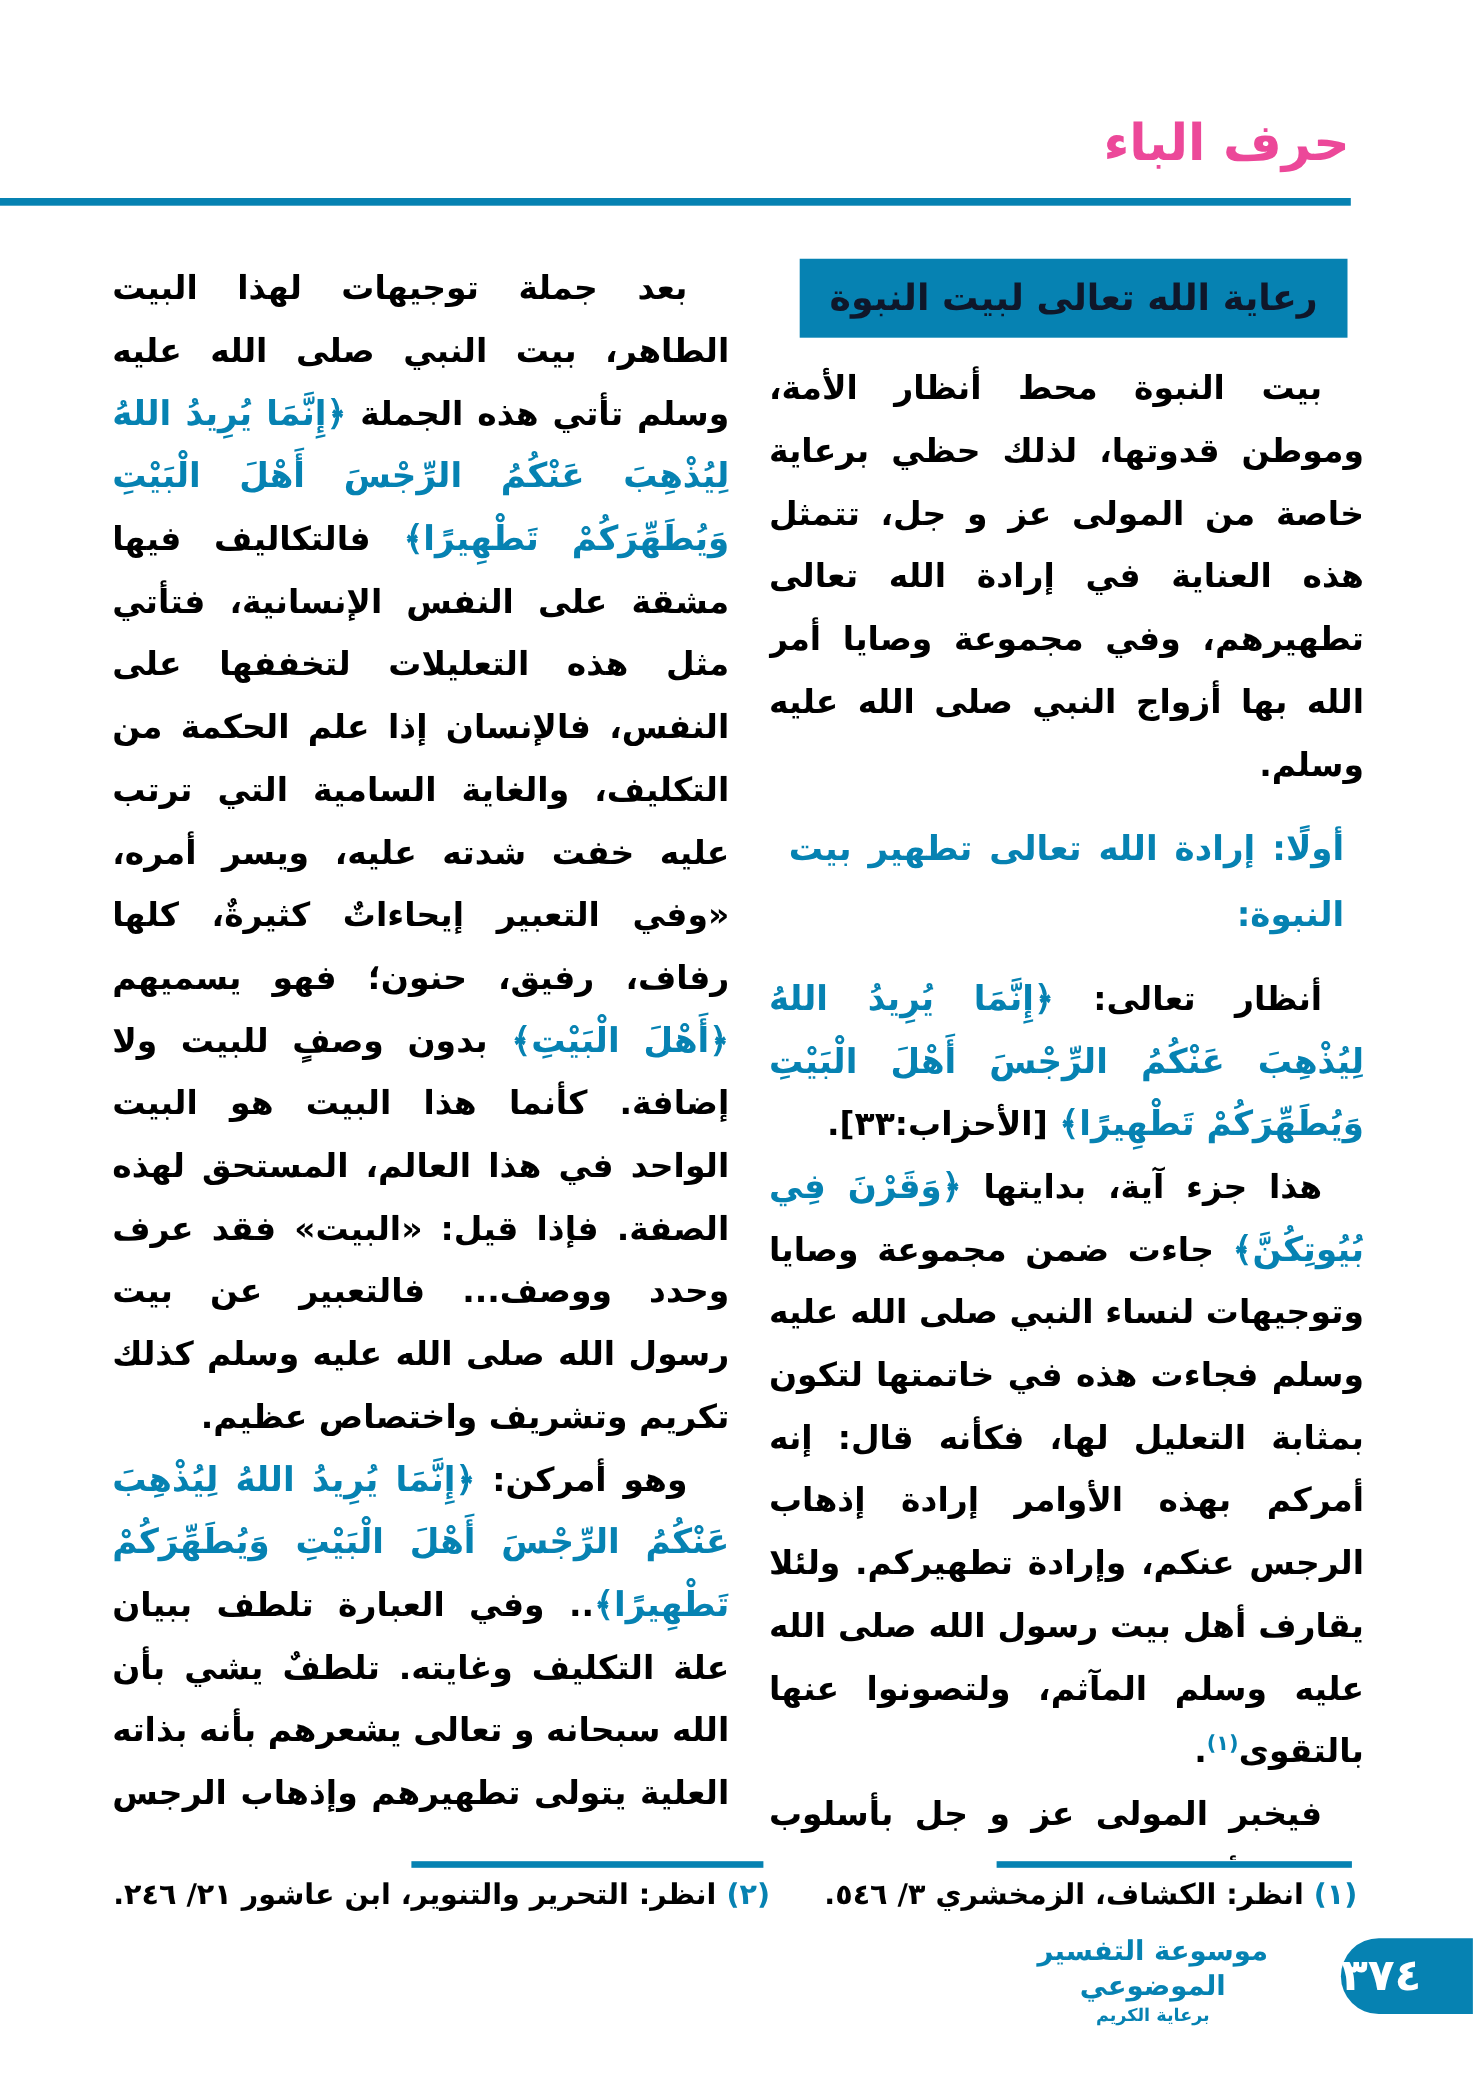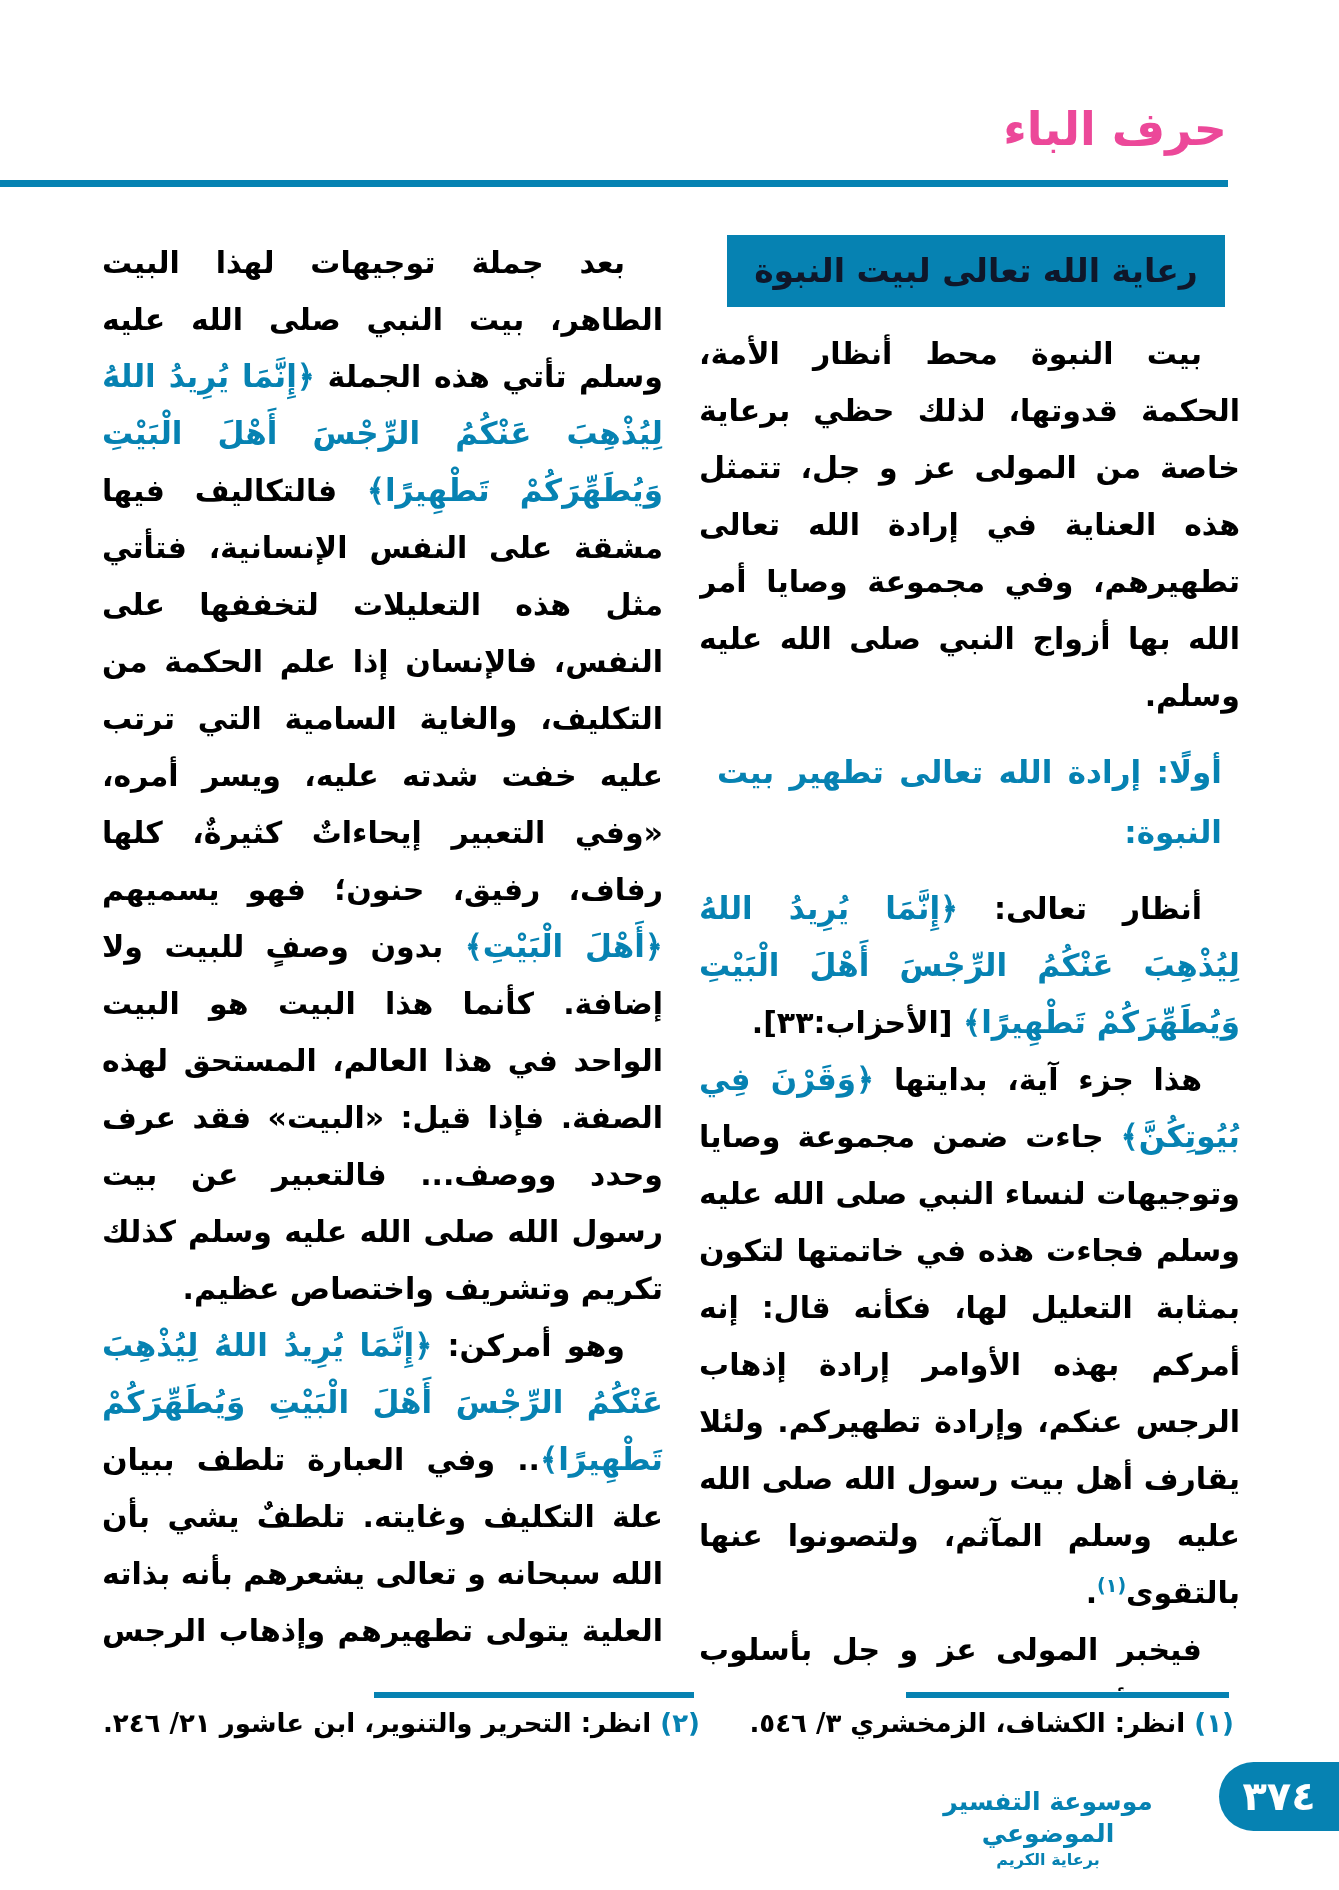--- a/index.html
+++ b/index.html
@@ -34,46 +34,46 @@
   .fnsep-right{top:1692px; left:906px; width:323px;}
   .fnsep-left{top:1692px; left:374px; width:320px;}
 
   .footnote{position:absolute; font-size:26px; font-weight:bold; white-space:nowrap;}
   .footnote-right{top:1708px; left:804px; width:430px; text-align:right;}
   .footnote-left{top:1708px; left:213px; width:487px; text-align:right;}
   .footnote .marker{color:#0682B2;}
 
   .logo{
     position:absolute; top:1758px; left:928px; width:240px; text-align:center;
-    color:#0682B2; font-weight:bold;margin-top:28px;
+    color:#0682B2; font-weight:bold;
   }
   .logo-l1{font-size:25px; line-height:32px; letter-spacing:-1px;}
   .logo-l2{font-size:16px; line-height:20px;}
 
   .badge{
     position:absolute; top:1762px; right:0; width:120px; height:69px;
     background:#0682B2; border-radius:35px 0 0 35px; color:#ffffff;
-    font-size:40px; font-weight:bold; text-align:center; line-height:69px;
+    font-size:40px; font-weight:bold; text-align:left; line-height:69px;
   }
 </style>
 </head>
 <body>
 
 <div class="page">
 
   <div class="chapter-callig">حرف الباء</div>
   <div class="header-rule"></div>
 
   <section class="col col-right">
 
     <div class="section-title">
       <span>رعاية الله تعالى لبيت النبوة</span>
     </div>
 
-    <p class="para indent"><span>بيت النبوة محط أنظار الأمة، الحكمة قدوتها، لذلك حظي برعاية خاصة من المولى عز و جل، تتمثل هذه العناية في إرادة الله تعالى تطهيرهم، وفي مجموعة وصايا أمر الله بها أزواج النبي صلى الله عليه وسلم.</span></p>
+    <p class="para indent"><span>بيت النبوة محط أنظار الأمة، وموطن قدوتها، لذلك حظي برعاية خاصة من المولى عز و جل، تتمثل هذه العناية في إرادة الله تعالى تطهيرهم، وفي مجموعة وصايا أمر الله بها أزواج النبي صلى الله عليه وسلم.</span></p>
 
     <h3 class="subheading">أولًا: إرادة الله تعالى تطهير بيت النبوة:</h3>
 
     <p class="para indent"><span>أنظار تعالى: </span><span class="verse">﴿إِنَّمَا يُرِيدُ اللهُ لِيُذْهِبَ عَنْكُمُ الرِّجْسَ أَهْلَ الْبَيْتِ وَيُطَهِّرَكُمْ تَطْهِيرًا﴾</span><span> [الأحزاب:٣٣].</span></p>
 
     <p class="para indent"><span>هذا جزء آية، بدايتها </span><span class="verse">﴿وَقَرْنَ فِي بُيُوتِكُنَّ﴾</span><span> جاءت ضمن مجموعة وصايا وتوجيهات لنساء النبي صلى الله عليه وسلم فجاءت هذه في خاتمتها لتكون بمثابة التعليل لها، فكأنه قال: إنه أمركم بهذه الأوامر إرادة إذهاب الرجس عنكم، وإرادة تطهيركم. ولئلا يقارف أهل بيت رسول الله صلى الله عليه وسلم المآثم، ولتصونوا عنها بالتقوى</span><span class="fn-sup">(١)</span><span>.</span></p>
 
     <p class="para indent"><span>فيخبر المولى عز و جل بأسلوب الحصر أنه يريد إذهاب الرجس عن أهل بيت النبي صلى الله عليه وسلم ويريد تطهيرهم، والقصر قصر قلب، والمعنى: «ما يريد الله لكن مما أمركن ونهاكن إلا عصمتكن من</span></p>
   </section>
 

